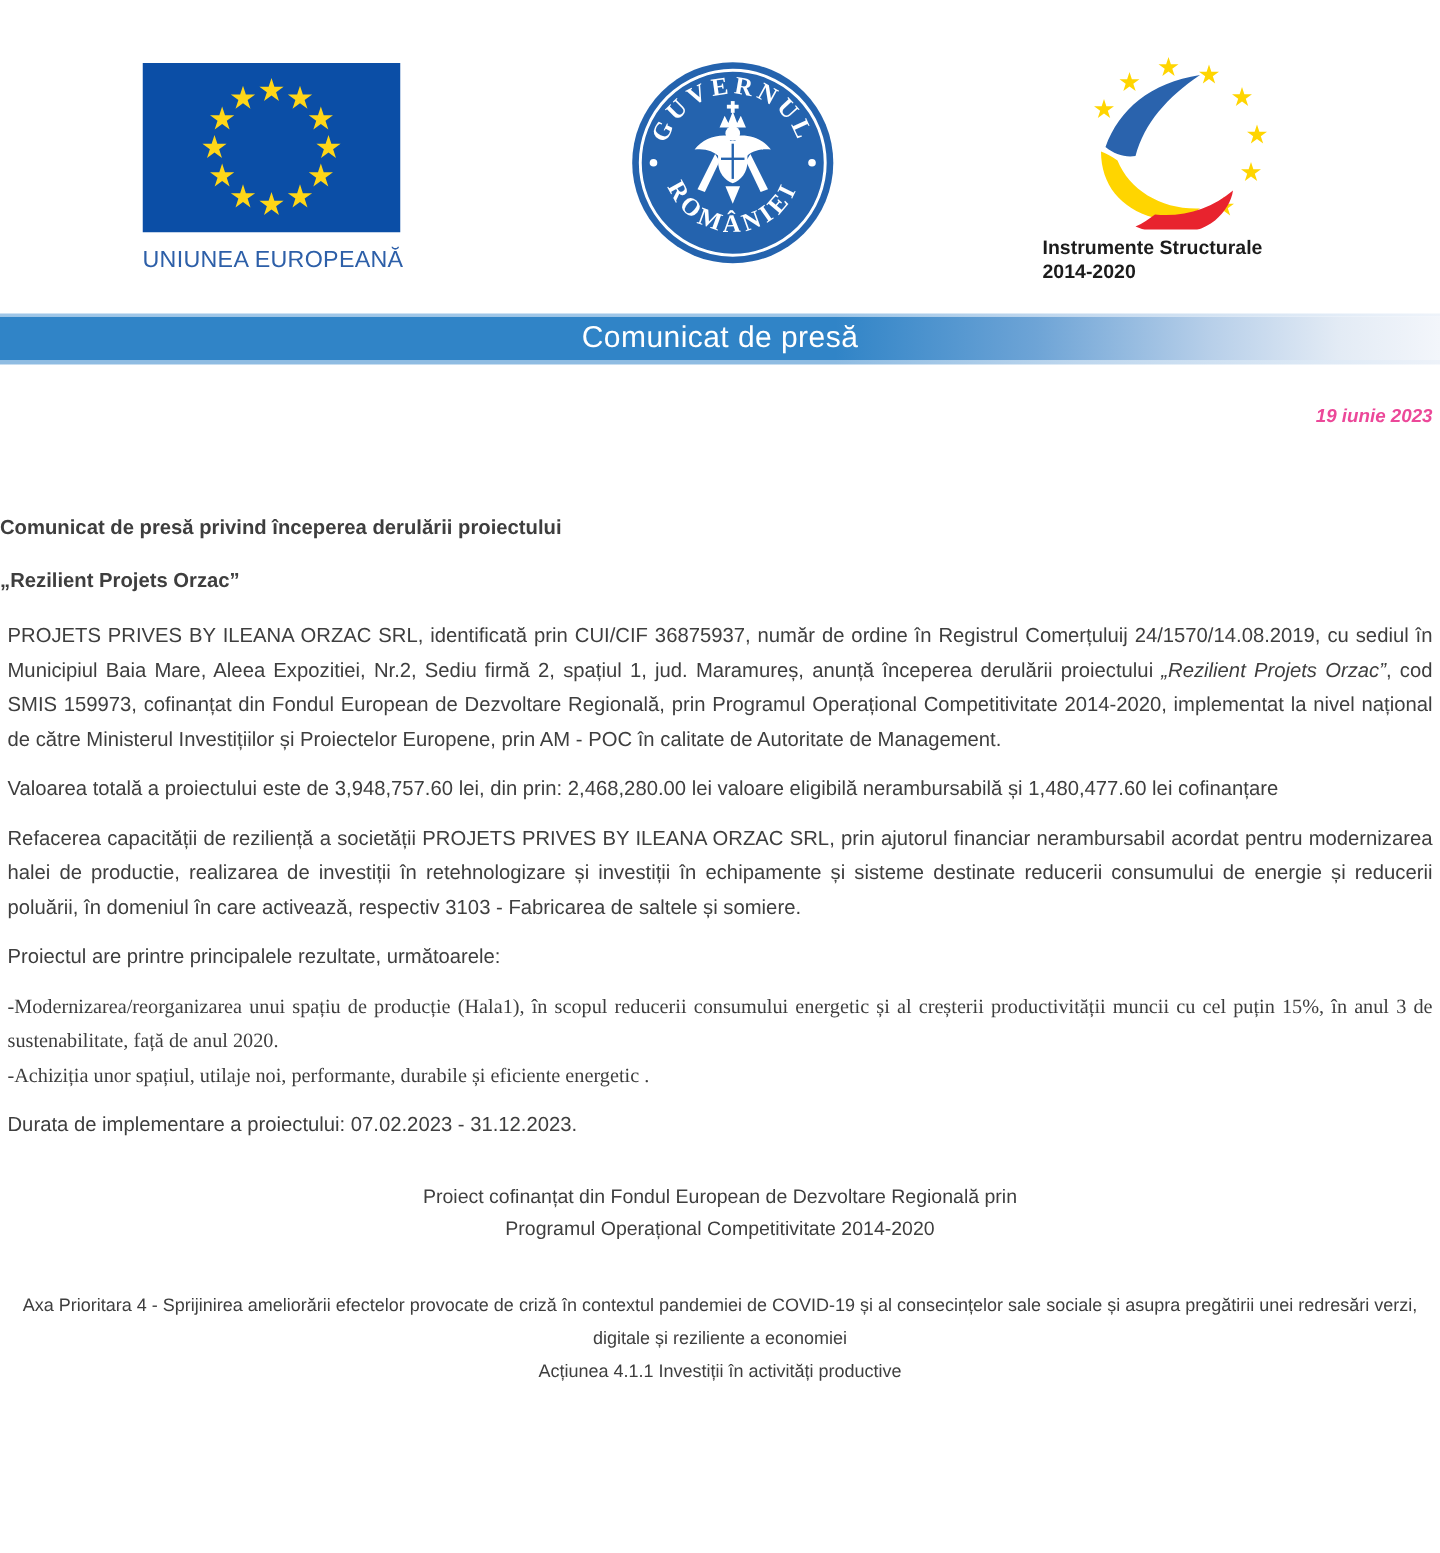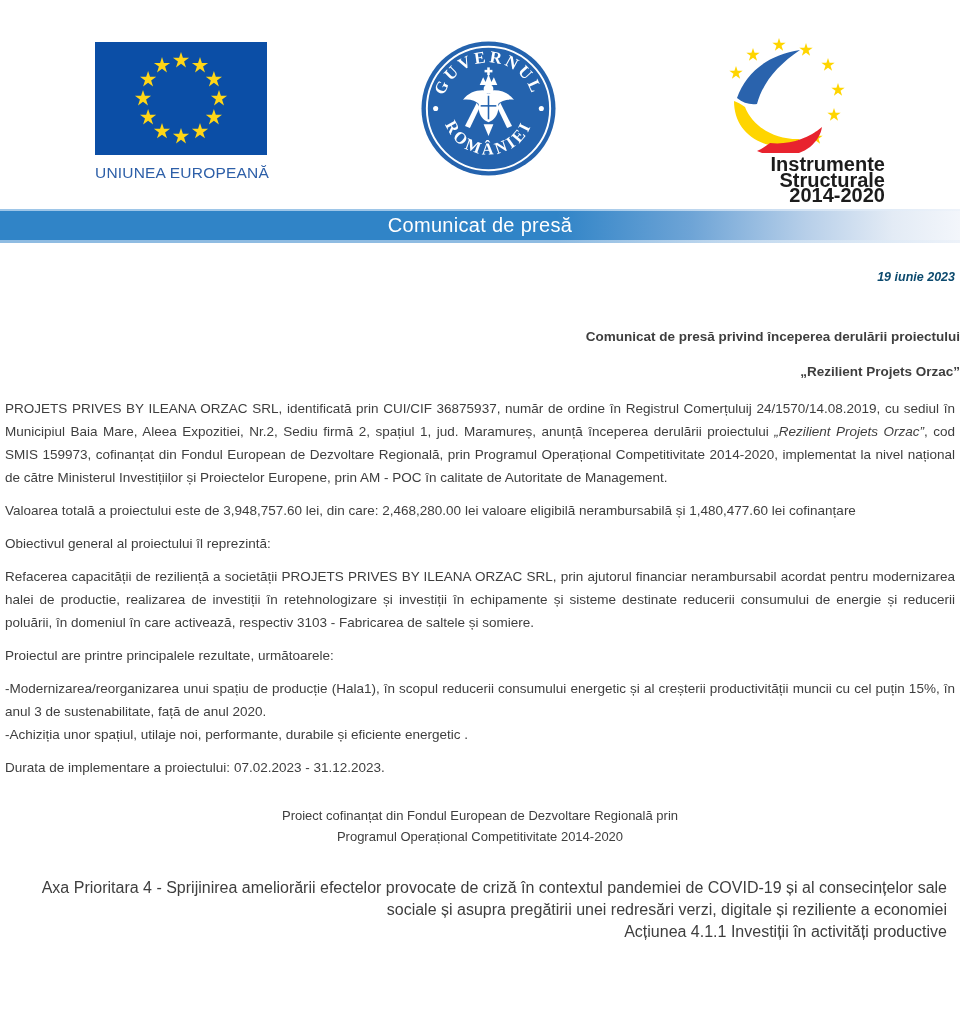--- a/index.html
+++ b/index.html
@@ -13,54 +13,54 @@
   .b{font-weight:normal;}
   .i{font-style:italic;}
 
   
   .logos{position:relative;height:209px;}
   .eu-block{position:absolute;left:95px;top:42px;width:172px;text-align:center;}
   .eu-label{margin-top:5px;font-size:15.5px;color:#2d5fa8;letter-spacing:.2px;white-space:nowrap;}
   .gov-block{position:absolute;left:420px;top:40px;width:137px;height:137px;}
   .is-block{position:absolute;left:695px;top:35px;width:190px;}
   .is-svg{display:block;margin-left:6px;}
-  .is-label{margin-top:4px;text-align:right;font-weight:bold;font-size:20px;line-height:15.5px;color:#1c1c1c;}
+  .is-label{margin-top:4px;text-align:left;font-weight:bold;font-size:13px;line-height:15.5px;color:#1c1c1c;}
 
   
   .banner{
     position:relative;height:29px;margin-top:2px;
     background:linear-gradient(to right,#3084c7 0%,#3084c7 58%,#6ea4d6 72%,#b7cfe9 84%,#e3ebf5 93%,#f3f6fb 100%);
     text-align:center;
   }
   .banner::before{
     content:"";position:absolute;left:0;right:0;top:-2px;height:2px;
     background:linear-gradient(to right,#9ec6e8 0%,#9ec6e8 58%,#c3d9ef 75%,#eef3fa 100%);
   }
   .banner::after{
     content:"";position:absolute;left:0;right:0;bottom:-3px;height:3px;
     background:linear-gradient(to right,#8fbce2 0%,#8fbce2 58%,#bed7ee 75%,#edf2f9 100%);
   }
   .banner span{color:#fff;font-size:20px;line-height:29px;letter-spacing:.3px;margin-top:13px;}
 
   
   .date-line{margin-top:30px;padding-right:5px;text-align:right;
-    font-size:12.5px;font-weight:bold;font-style:italic;color:#0c4a6e;}
-  .doc-title{margin-top:45px;text-align:right;font-weight:bold;font-size:13.5px;}
+    font-size:12.5px;font-weight:bold;font-style:italic;color:#ec4899;}
+  .doc-title{margin-top:60px;text-align:left;font-weight:bold;font-size:13.5px;}
   .doc-title .t2{margin-top:20px;}
 
   
   .doc-body{padding:0 5px;margin-top:18px;}
   .doc-body p, .bullets div{font-size:13.5px;line-height:23px;margin:10px 0;}
   .just{text-align:justify;}
-  .bullets div{margin:0;}
+  .bullets div{margin:0;font-family:Liberation Serif, serif;}
   .bullets{margin:10px 0;}
 
   
   .footer-center{margin-top:26px;text-align:center;font-size:13px;line-height:21px;}
-  .footer-axa{margin:30px auto 0;width:934px;text-align:right;font-size:16px;line-height:22px;}
+  .footer-axa{margin:30px auto 0;width:934px;text-align:center;font-size:12px;line-height:22px;}
 </style>
 </head>
 <body>
 
 <svg width="0" height="0" style="position:absolute" aria-hidden="true">
   <defs>
     <polygon id="star" points="0,-10 2.25,-3.09 9.51,-3.09 3.63,1.18 5.88,8.09 0,3.82 -5.88,8.09 -3.63,1.18 -9.51,-3.09 -2.25,-3.09"></polygon>
     <path id="gov-arc-top" d="M 23,70 A 47,47 0 0 1 117,70"></path>
     <path id="gov-arc-bottom" d="M 23,70 A 47,47 0 0 0 117,70"></path>
   </defs>
@@ -151,22 +151,21 @@
 
 <div class="date-line">19 iunie 2023</div>
 
 <div class="doc-title">
   <div class="t1">Comunicat de presă privind începerea derulării proiectului</div>
   <div class="t2">„Rezilient Projets Orzac”</div>
 </div>
 
 <div class="doc-body">
   <p class="just"><span class="b">PROJETS PRIVES BY ILEANA ORZAC SRL</span><span>, identificată prin CUI/CIF 36875937, număr de ordine în Registrul Comerțuluij 24/1570/14.08.2019, cu sediul în </span><span class="b">Municipiul Baia Mare, Aleea Expozitiei, Nr.2, Sediu firmă 2, spațiul 1, jud. Maramureș</span><span>, anunță începerea derulării proiectului </span><span class="b i">„Rezilient Projets Orzac”</span><span class="b">, cod SMIS 159973,</span><span> cofinanțat din Fondul European de Dezvoltare Regională, prin Programul Operațional Competitivitate 2014-2020, implementat la nivel național de către Ministerul Investițiilor și Proiectelor Europene, prin AM - POC în calitate de Autoritate de Management.</span></p>
-  <p><span class="b">Valoarea totală</span><span> a proiectului este de </span><span class="b">3,948,757.60</span><span> lei, din care: </span><span class="b">2,468,280.00</span><span> lei valoare eligibilă nerambursabilă și </span><span class="b">1,480,477.60</span><span> lei cofinanțare</span></p>
-  <p><span class="b">Obiectivul general al proiectului</span><span> îl reprezintă:</span></p>
+  <p><span class="b">Valoarea totală</span><span> a proiectului este de </span><span class="b">3,948,757.60</span><span> lei, din prin: </span><span class="b">2,468,280.00</span><span> lei valoare eligibilă nerambursabilă și </span><span class="b">1,480,477.60</span><span> lei cofinanțare</span></p>
   <p class="just"><span>Refacerea capacității de reziliență a societății </span><span class="b">PROJETS PRIVES BY ILEANA ORZAC SRL</span><span>, prin ajutorul financiar nerambursabil acordat pentru modernizarea halei de productie, realizarea de investiții în retehnologizare și investiții în echipamente și sisteme destinate reducerii consumului de energie și reducerii poluării, în domeniul în care activează, respectiv 3103 - Fabricarea de saltele și somiere.</span></p>
   <p><span class="b">Proiectul are printre principalele rezultate</span><span>, următoarele:</span></p>
   <div class="bullets">
     <div class="just">-Modernizarea/reorganizarea unui spațiu de producție (Hala1), în scopul reducerii consumului energetic și al creșterii productivității muncii cu cel puțin 15%, în anul 3 de sustenabilitate, față de anul 2020.</div>
     <div class="just">-Achiziția unor spațiul, utilaje noi, performante, durabile și eficiente energetic .</div>
   </div>
   <p><span class="b">Durata de implementare a proiectului:</span><span> 07.02.2023 - 31.12.2023.</span></p>
 </div>
 
 <div class="footer-center">

